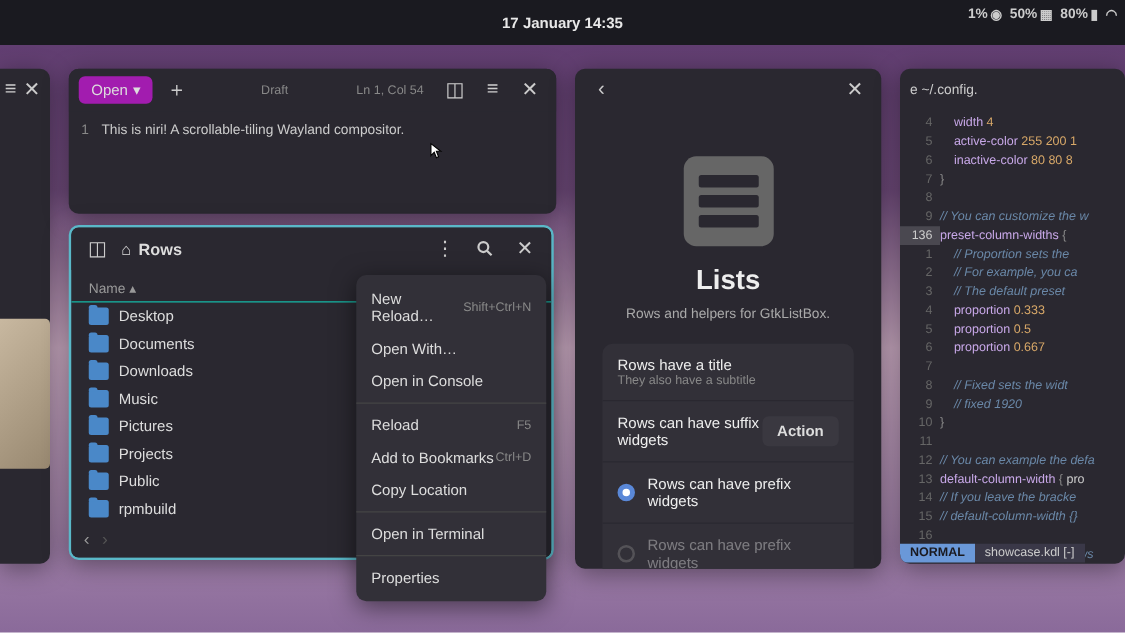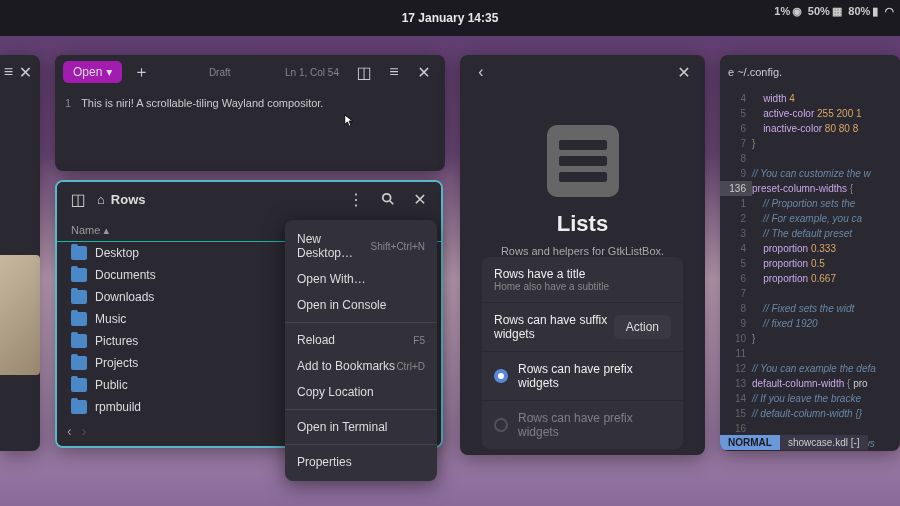--- a/index.html
+++ b/index.html
@@ -38,27 +38,27 @@
 #ctx .mi{padding:6px 12px;display:flex;justify-content:space-between;align-items:center}
 #ctx .mi .sc{color:#888;font-size:10px}
 #ctx .sep{height:1px;background:#444;margin:4px 0}
 
 #lists{left:460px;top:55px;width:245px;height:400px}
 #lists .titlebar{justify-content:space-between}
 #lists .body{padding:20px 22px;text-align:center}
 #lists .bigicon{width:72px;height:72px;margin:16px auto 14px;border-radius:10px;background:#666;display:flex;flex-direction:column;justify-content:center;gap:6px;padding:12px}
 #lists .bigicon div{height:10px;background:#2a2830;border-radius:2px}
 #lists h2{font-size:22px;font-weight:700;color:#eee;margin-bottom:8px}
-#lists .sub{font-size:11px;color:#aaa;}
+#lists .sub{font-size:11px;color:#aaa;margin-bottom:18px}
 #lists .card{background:#323038;border-radius:8px;overflow:hidden;text-align:left}
 #lists .lr{padding:10px 12px;border-bottom:1px solid #2a2830;display:flex;align-items:center;justify-content:space-between;font-size:12px}
 #lists .lr:last-child{border-bottom:none}
 #lists .lr .t{color:#eee}
 #lists .lr .s{color:#888;font-size:10px}
-#lists .actbtn{background:#3a3840;border-radius:5px;padding:5px 12px;font-size:12px;font-weight:400}
+#lists .actbtn{background:#3a3840;border-radius:5px;padding:5px 12px;font-size:12px;font-weight:700}
 #lists .radio{width:14px;height:14px;border-radius:50%;border:4px solid #5a88d8;background:#fff;margin-right:10px;flex-shrink:0}
 
 #code{left:720px;top:55px;width:180px;height:396px;font-family:monospace;font-size:10px}
 #code .titlebar{font-size:11px;color:#ccc}
 #code .body{padding:2px 0;line-height:15px}
 #code .cl{display:flex}
 #code .gut{width:32px;text-align:right;padding-right:6px;color:#666;flex-shrink:0}
 #code .gut.hl{background:#4a4850;color:#ccc}
 #code .txt{white-space:pre;color:#ccc}
 .kw{color:#c8a8e8}.num{color:#d8a868}.cm{color:#6a88a8;font-style:italic}.br{color:#888}
@@ -181,21 +181,21 @@
     <span class="nav">‹</span>
     <span class="nav" style="color:#555">›</span>
     <div style="flex:1"></div>
     <span class="nav">▪▪</span>
     <span class="nav">▾</span>
   </div>
 </div>
 
 <div id="ctx">
     <div class="mi">
-      <span>New Desktop…</span>
+      <span>New Reload…</span>
       <span class="sc">Shift+Ctrl+N</span>
     </div>
     <div class="mi">
       <span>Open With…</span>
     </div>
     <div class="mi">
       <span>Open in Console</span>
     </div>
     <div class="sep"></div>
     <div class="mi">
@@ -230,21 +230,21 @@
         <div></div>
         <div></div>
         <div></div>
       </div>
     <h2>Lists</h2>
     <div class="sub">Rows and helpers for GtkListBox.</div>
     <div class="card">
       <div class="lr">
         <div>
             <div class="t">Rows have a title</div>
-            <div class="s">Home also have a subtitle</div>
+            <div class="s">They also have a subtitle</div>
           </div>
       </div>
       <div class="lr">
         <div class="t">Rows can have suffix widgets</div>
         <div class="actbtn">Action</div>
       </div>
       <div class="lr">
         <div class="radio"></div>
         <div class="t" style="flex:1">Rows can have prefix widgets</div>
       </div>

